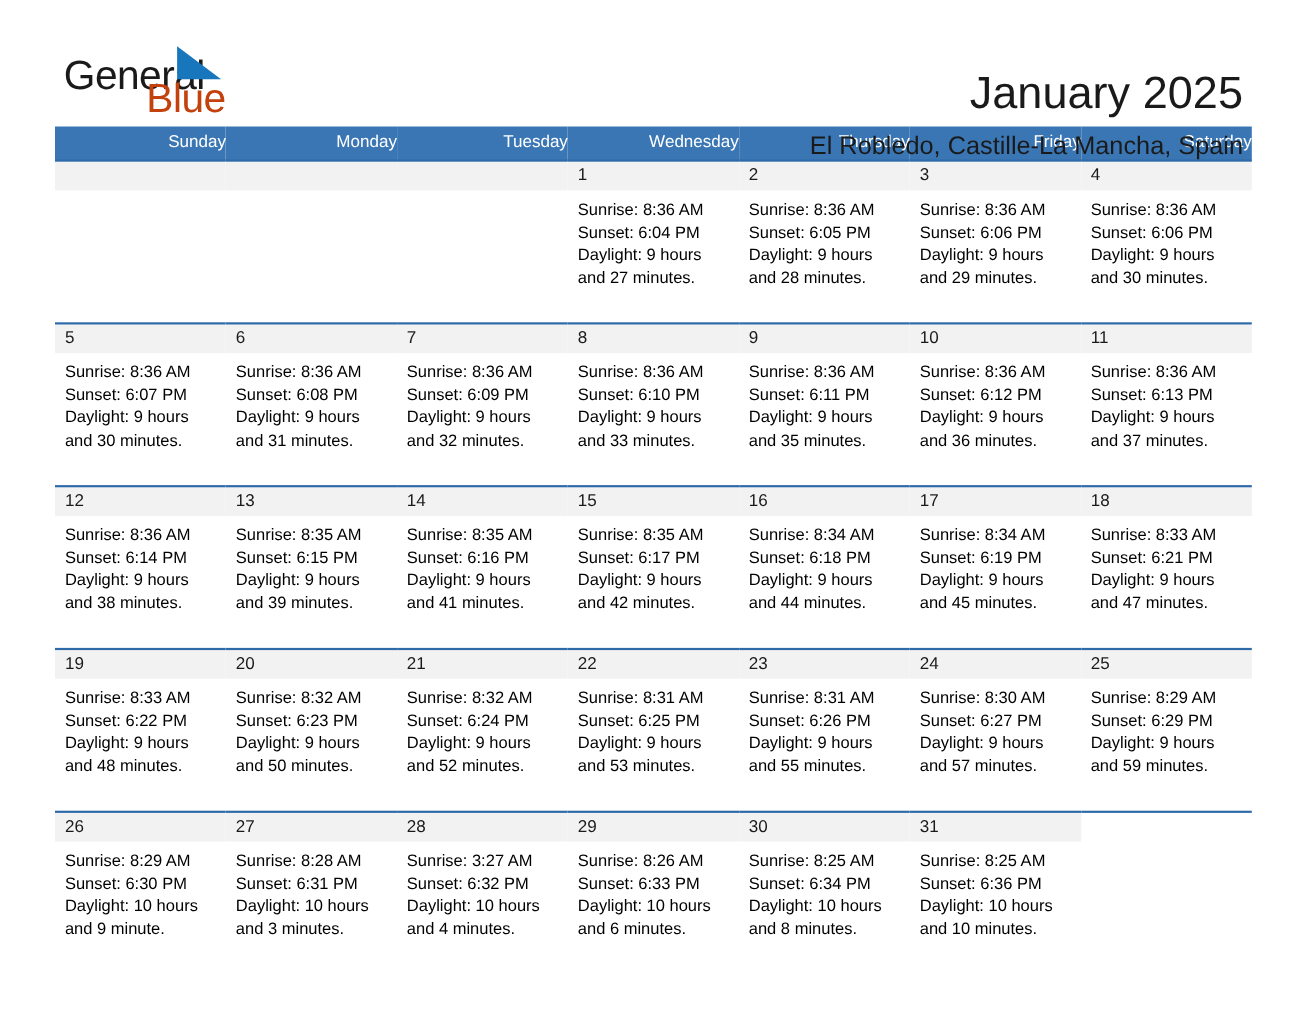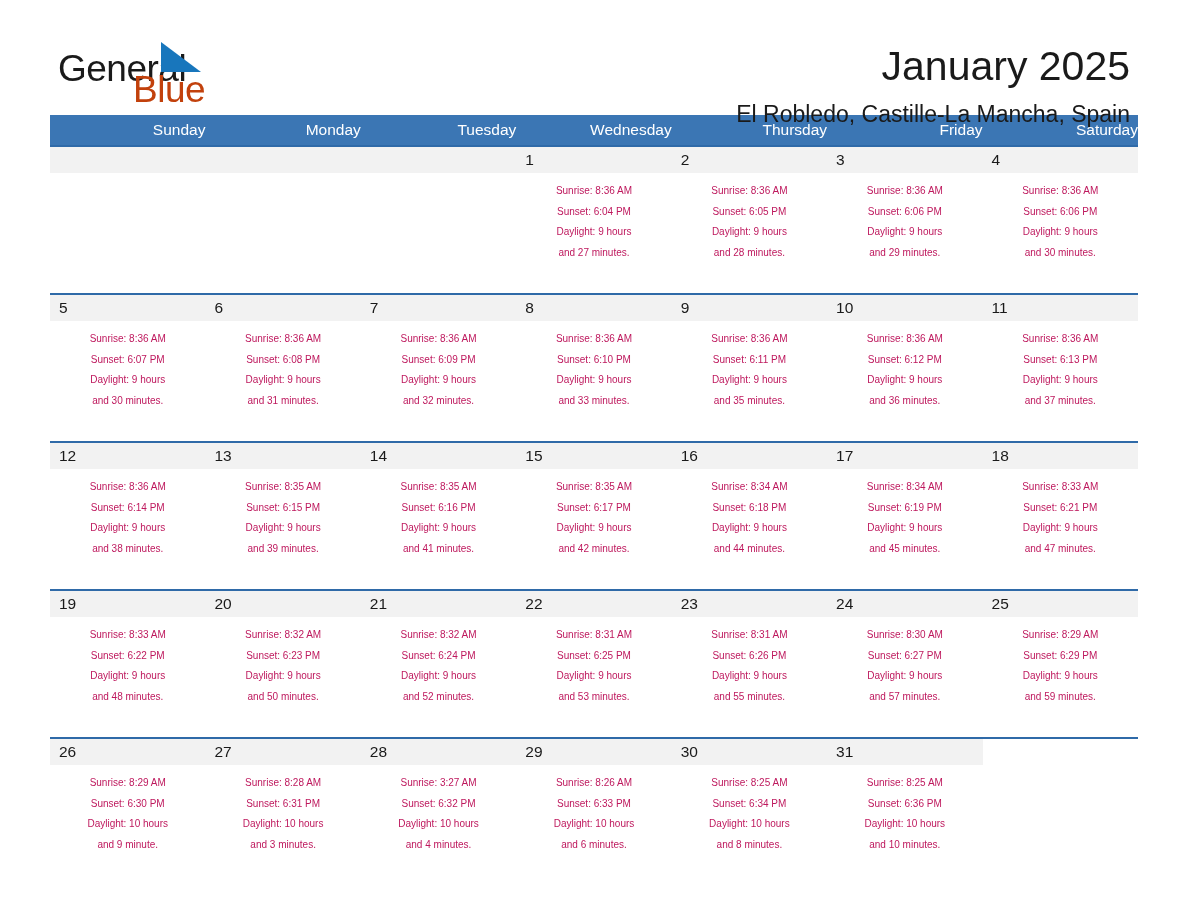--- a/index.html
+++ b/index.html
@@ -59,21 +59,21 @@
     top: 33px;
     font-size: 37px;
     line-height: 37px;
     letter-spacing: -0.5px;
     color: #c2410c;
     font-weight: 400;
   }
   .title-block {
     position: absolute;
     right: 8px;
-    top: 42px;
+    top: 60px;
     text-align: right;
   }
   .cal-title {
     font-size: 41px;
     line-height: 48px;
     font-weight: 400;
     color: #1a1a1a;
     white-space: nowrap;
   }
   .cal-subtitle {
@@ -124,24 +124,23 @@
     line-height: 26px;
     padding-left: 9px;
     font-size: 15.5px;
     color: #1a1a1a;
   }
   .cell.empty .daynum {
     background: #f2f2f2;
   }
   .info {
     padding: 8px 9px 0 9px;
-    font-size: 10px;
+    font-size: 15px;
     line-height: 20.5px;
-    color: #be185d;
-    text-align: center;
+    color: #000000;
   }
   .info div {
     white-space: nowrap;
   }
   .spacer-row td {
     height: 12px;
     border: none;
     background: #ffffff;
   }
 </style>

